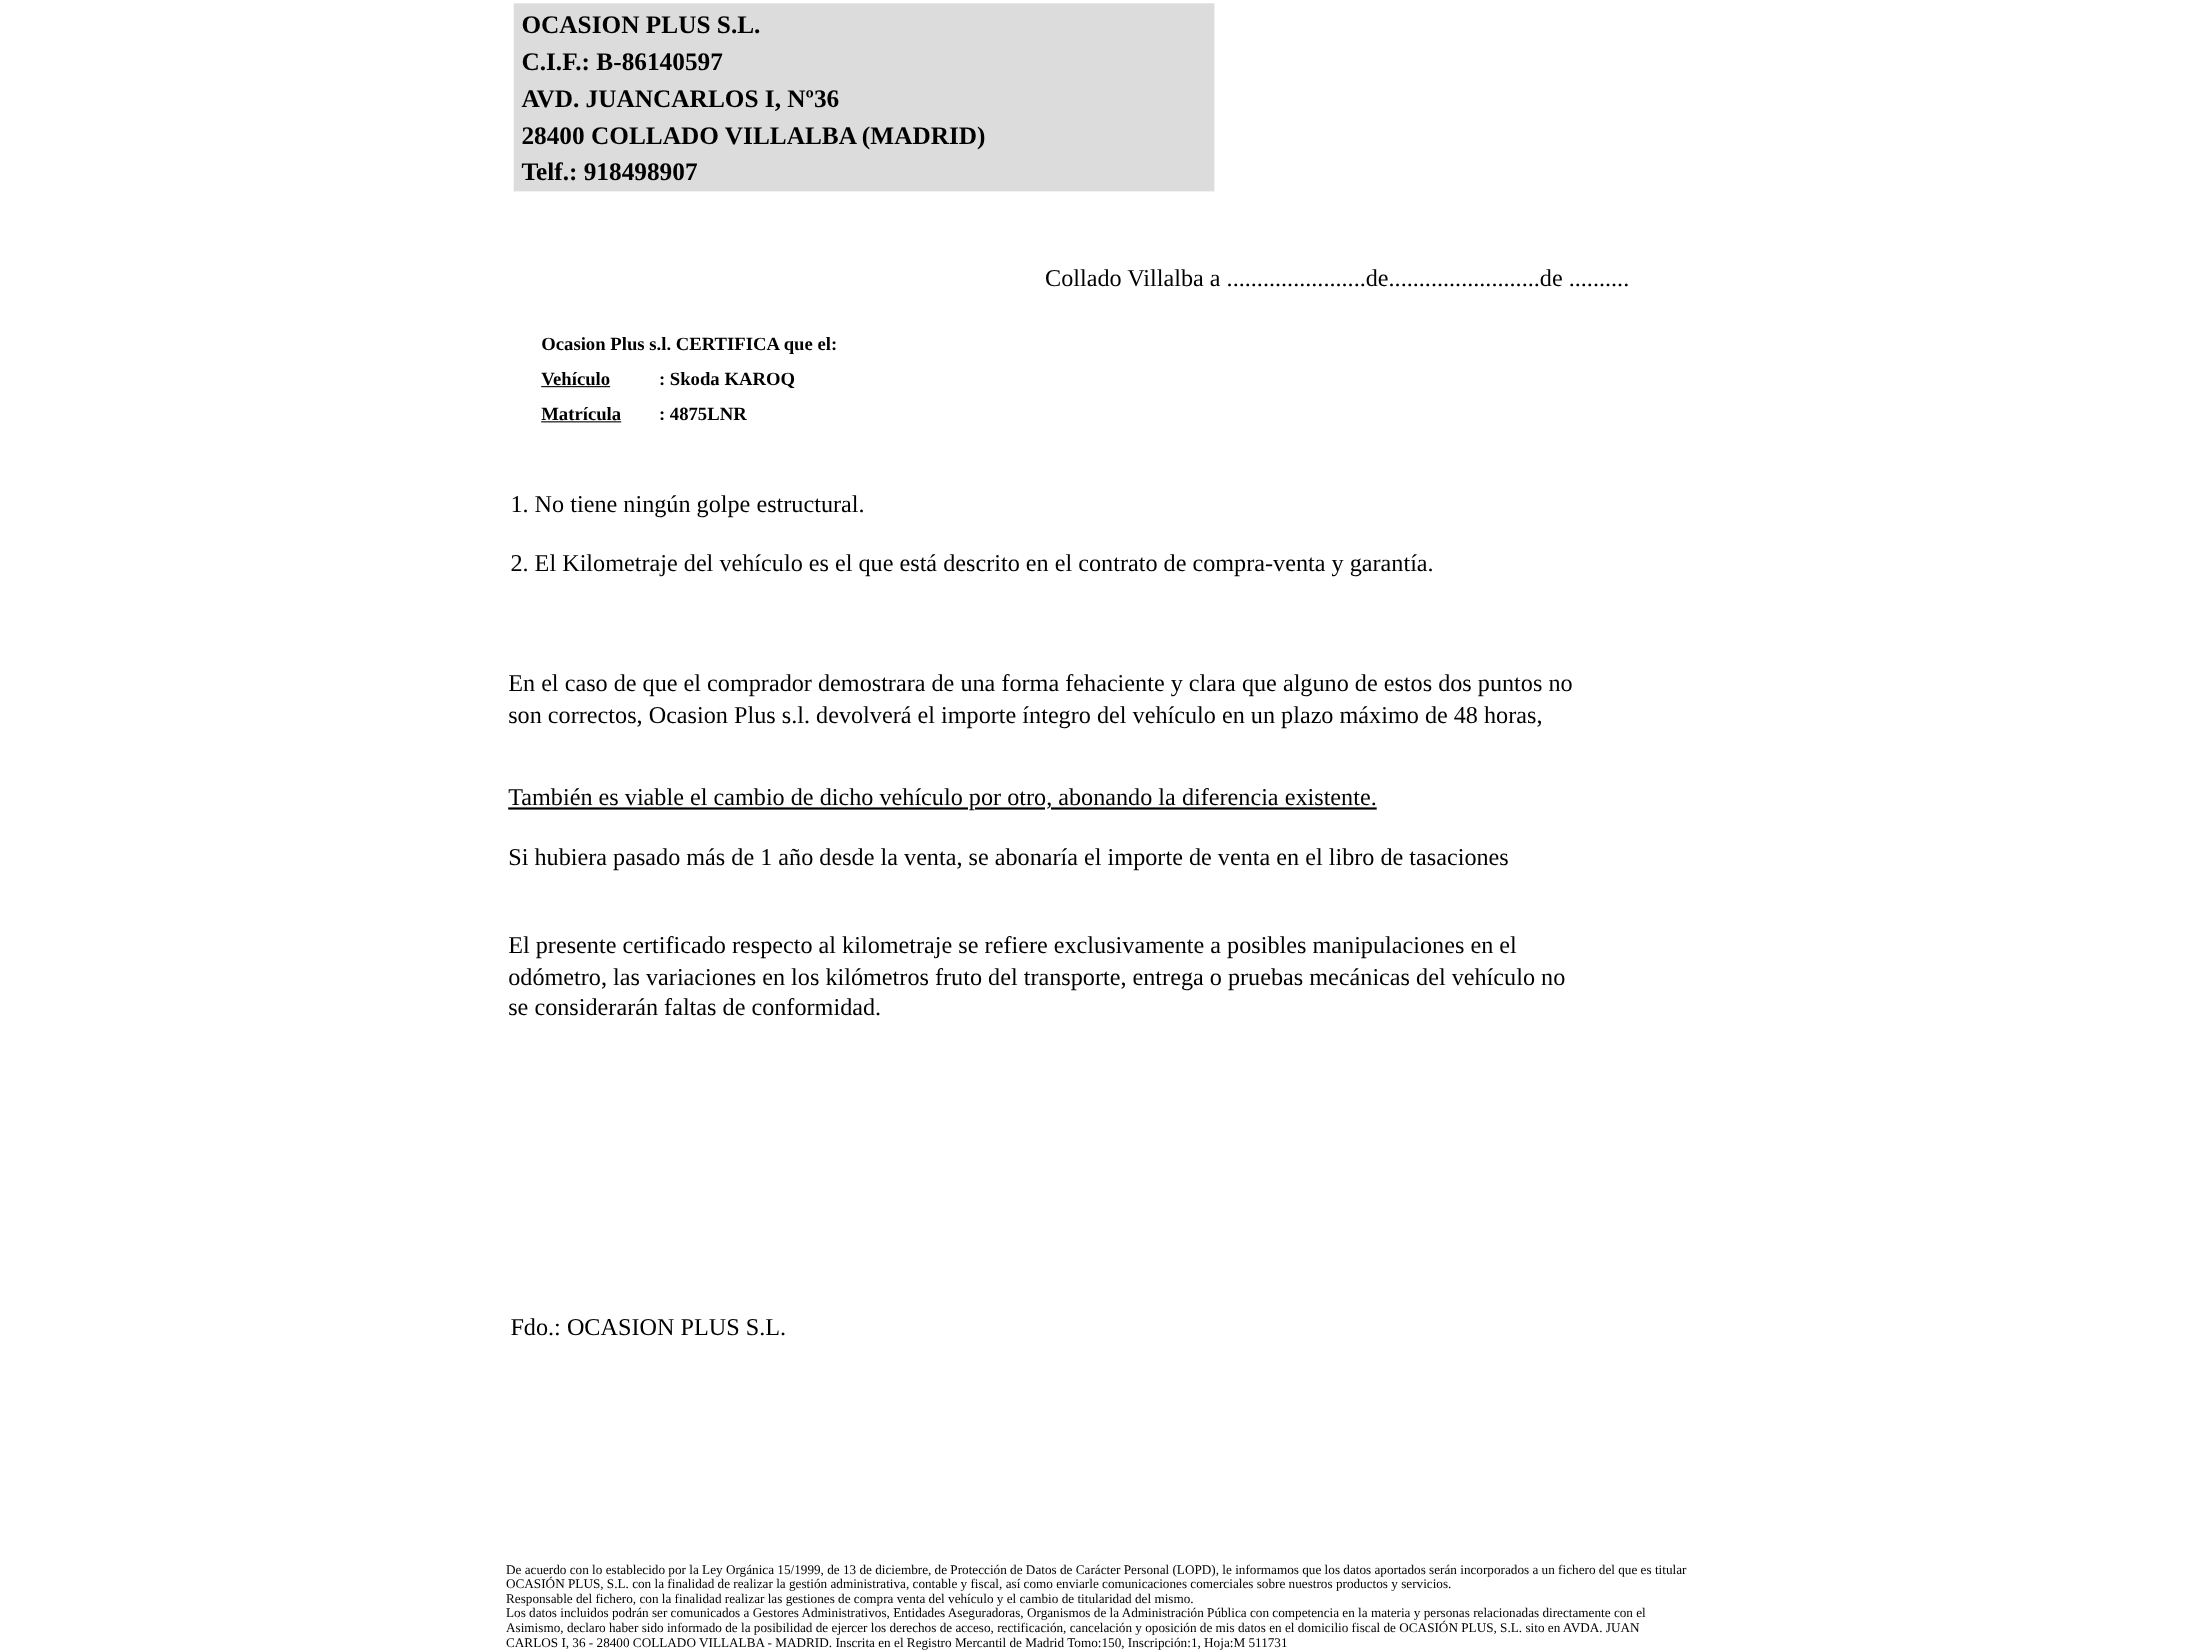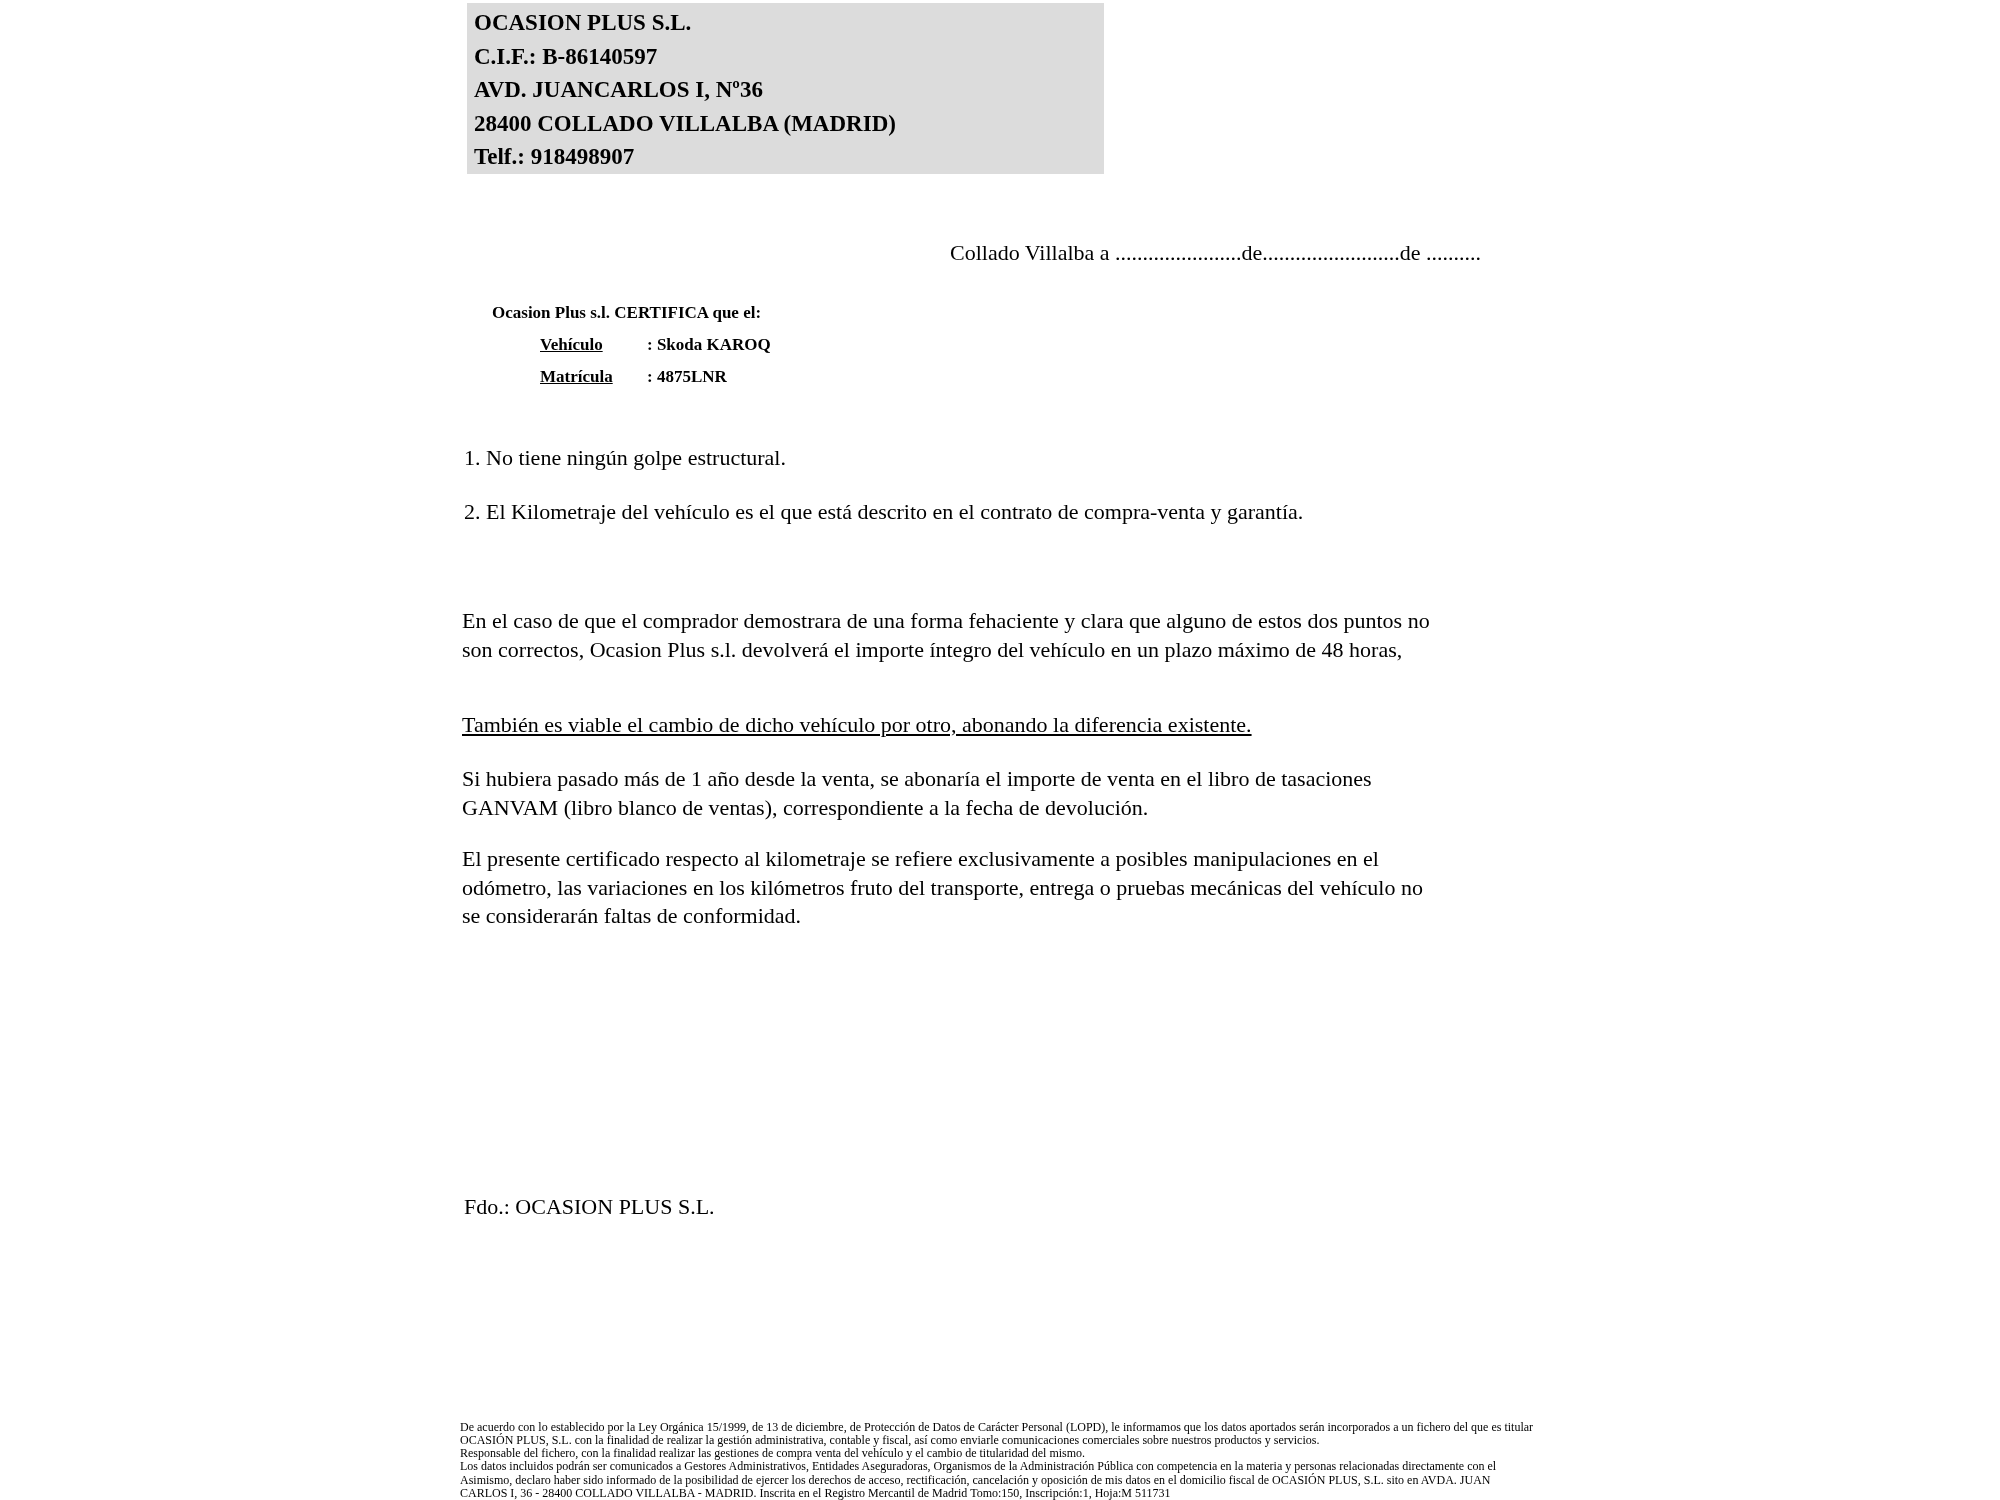--- a/index.html
+++ b/index.html
@@ -41,21 +41,21 @@
 
   
   .certify {
     left: 492px;
     top: 297px;
     font-size: 17px;
     line-height: 32px;
     font-weight: bold;
   }
   .kv { display: flex; }
-  .kv .label-cell { display: inline-block; width: 107px; margin-left: 48px; }
+  .kv .label-cell { display: inline-block; width: 107px; }
   .u { text-decoration: underline; }
 
   
   .item {
     left: 464px;
     font-size: 22px;
     line-height: 28px;
   }
   .item-1 { top: 444px; }
   .item-2 { top: 498px; }
@@ -122,21 +122,20 @@
     <div>En el caso de que el comprador demostrara de una forma fehaciente y clara que alguno de estos dos puntos no</div>
     <div>son correctos, Ocasion Plus s.l. devolverá el importe íntegro del vehículo en un plazo máximo de 48 horas,</div>
   </div>
 
   <div class="abs para para-2">
     <div>También es viable el cambio de dicho vehículo por otro, abonando la diferencia existente.</div>
   </div>
 
   <div class="abs para para-3">
     <div>Si hubiera pasado más de 1 año desde la venta, se abonaría el importe de venta en el libro de tasaciones</div>
-    <div>GANVAM (libro blanco de ventas), correspondiente a la fecha de devolución.</div>
   </div>
 
   <div class="abs para para-4">
     <div>El presente certificado respecto al kilometraje se refiere exclusivamente a posibles manipulaciones en el</div>
     <div>odómetro, las variaciones en los kilómetros fruto del transporte, entrega o pruebas mecánicas del vehículo no</div>
     <div>se considerarán faltas de conformidad.</div>
   </div>
 
   <div class="abs signature">Fdo.: OCASION PLUS S.L.</div>
 

